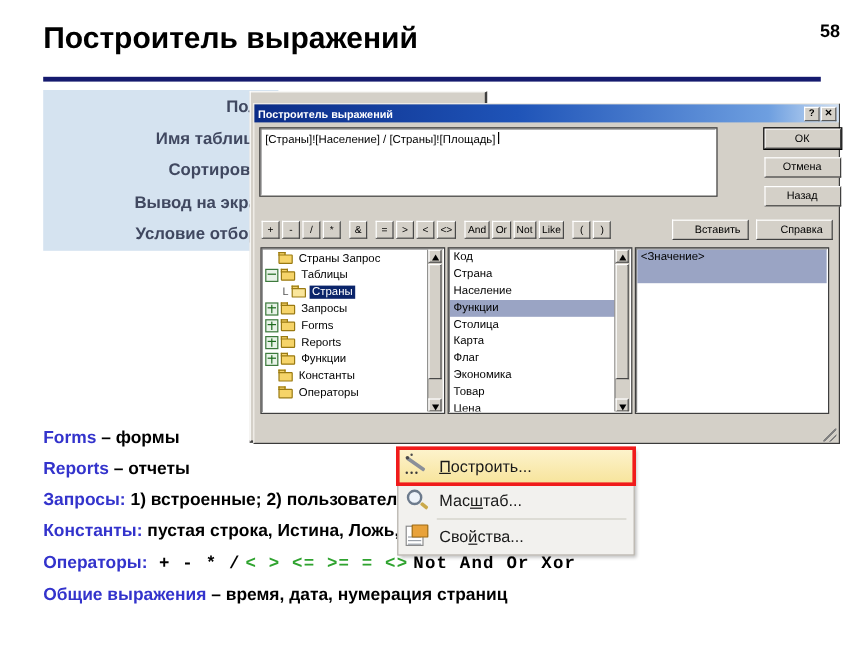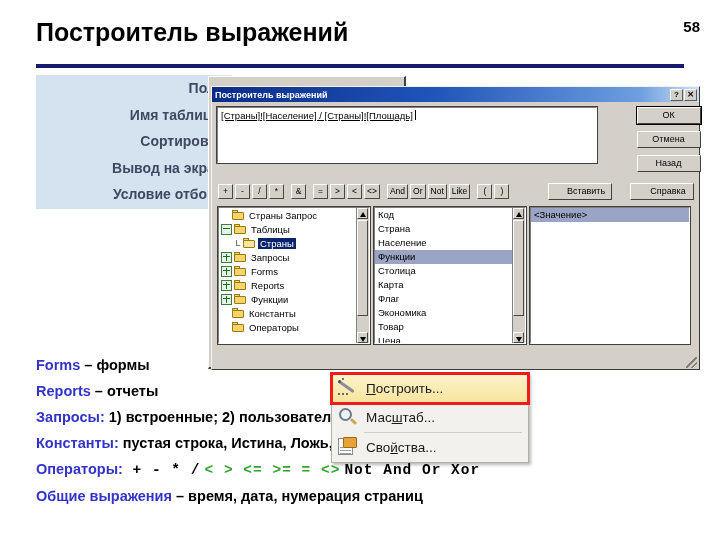--- a/index.html
+++ b/index.html
@@ -141,21 +141,20 @@
     border-left: 1px solid #808080;
     border-right: 1px solid #ffffff;
     border-bottom: 1px solid #ffffff;
     outline: 1px solid #404040;
     box-sizing: border-box;
     font-size: 9.5px;
     padding: 2px 3px;
     color: #000000;
     white-space: nowrap;
     overflow: hidden;
-    text-decoration: underline;
   }
   #expr-input .caret {
     display: inline-block;
     width: 1px;
     height: 10px;
     background: #000;
     vertical-align: -1px;
     margin-left: 2px;
   }
   #btn-col {
@@ -204,21 +203,21 @@
     border-bottom: 1px solid #484848;
     font-size: 8.5px;
     line-height: 13px;
     text-align: center;
     box-sizing: border-box;
     color: #000;
     font-family: "Liberation Sans", sans-serif;
   }
   .op-gap { width: 5px; }
   #op-row .spacer { flex: 1; }
-  #op-row .w-btn { margin-left: 18px; padding-left: 12px; }
+  #op-row .w-btn { margin-left: 6px; padding-left: 12px; }
 
   
   #panes {
     display: flex;
     padding: 7px 5px 0 6px;
     gap: 4px;
   }
   .pane {
     background: #ffffff;
     border-top: 1px solid #808080;
@@ -348,21 +347,21 @@
   .field-item {
     height: 14px;
     line-height: 14px;
     font-size: 9.5px;
     padding-left: 3px;
     white-space: nowrap;
   }
   .field-item.selected { background: #9aa4c4; }
 
   .value-item {
-    height: 14px;
+    height: 28px;
     line-height: 13px;
     font-size: 9.5px;
     padding-left: 3px;
     background: #9aa4c4;
     color: #000;
     white-space: nowrap;
   }
 
   #resize-grip {
     position: absolute;

